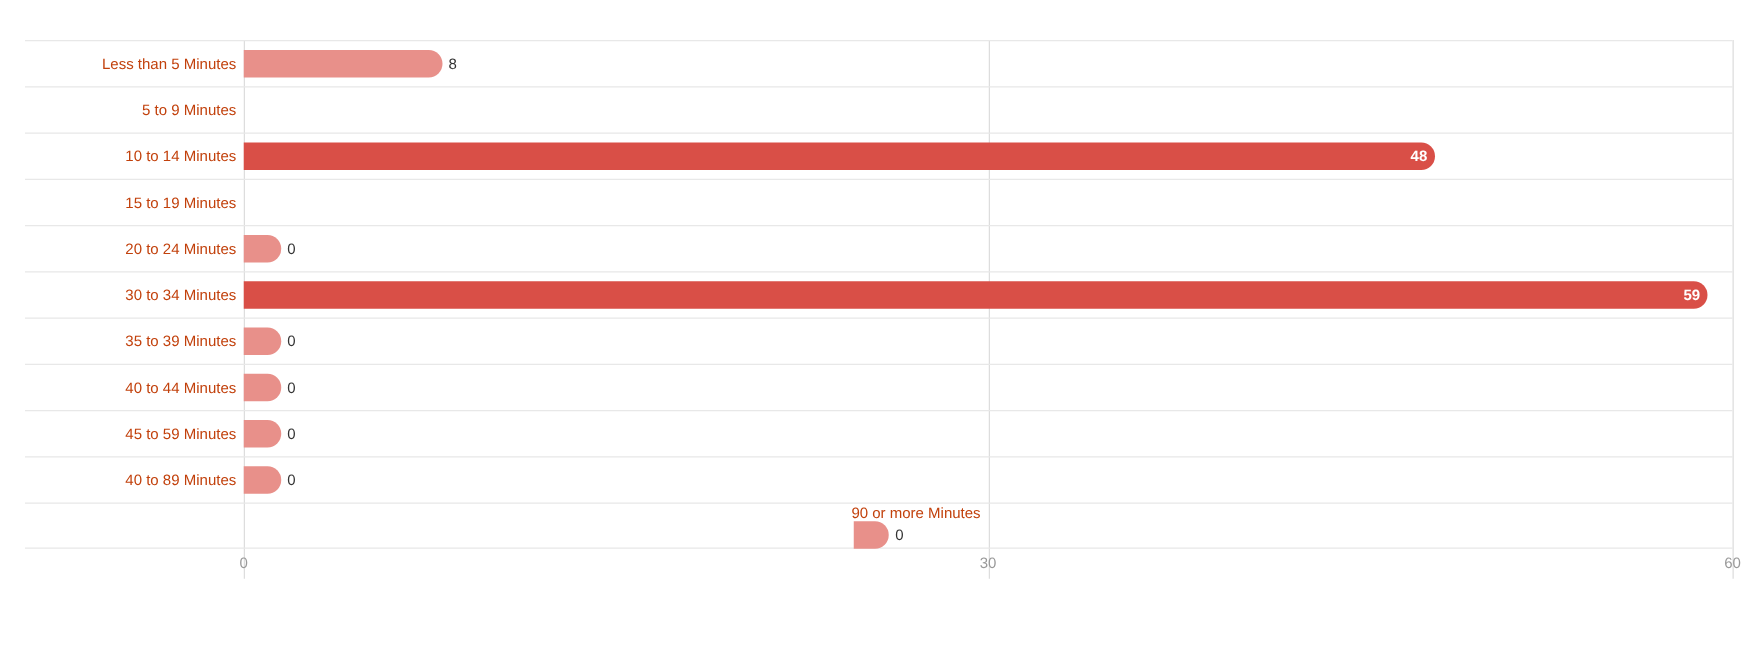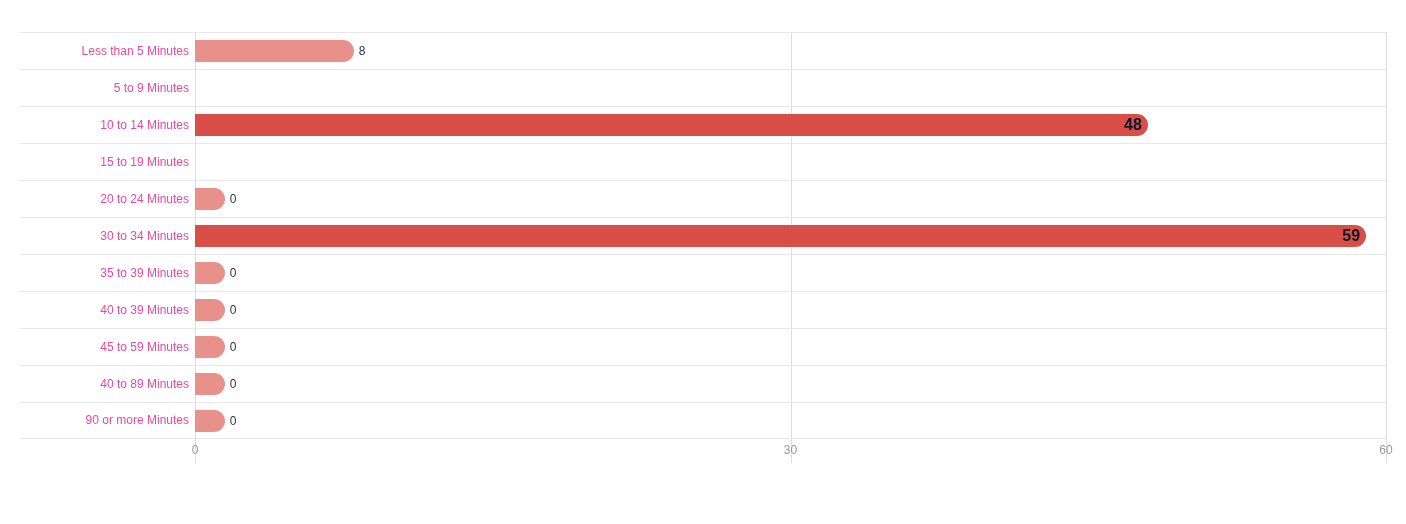--- a/index.html
+++ b/index.html
@@ -39,26 +39,27 @@
     }
     .bar-row {
       display: flex;
       align-items: center;
       height: 37px;
       border-top: 1px solid #e8e8e8;
       position: relative;
     }
     .bar-row:last-child {
       border-bottom: 1px solid #e8e8e8;
+      flex-direction: column;
     }
     .bar-label {
       width: 175px;
       min-width: 175px;
       font-size: 12px;
-      color: #ec4899;
+      color: #c2410c;
       padding-right: 6px;
       text-align: right;
       line-height: 1.2;
     }
     .bar-area {
       flex: 1;
       height: 100%;
       position: relative;
       display: flex;
       align-items: center;
@@ -77,22 +78,22 @@
     .bar.highlight {
       background: #d94f47;
     }
     .bar-value {
       font-size: 12px;
       color: #333;
       margin-left: 5px;
       white-space: nowrap;
     }
     .bar-value-inside {
-      font-size: 16px;
-      color: #0f172a;
+      font-size: 12px;
+      color: #ffffff;
       font-weight: bold;
     }
     
     .grid-lines {
       position: absolute;
       top: 0;
       left: 175px;
       right: 0;
       bottom: 0;
       pointer-events: none;
@@ -173,21 +174,21 @@
           </div>
         </div>
         <div class="bar-row">
           <div class="bar-label">35 to 39 Minutes</div>
           <div class="bar-area">
             <div class="bar" style="width: 2.5%;"></div>
             <span class="bar-value">0</span>
           </div>
         </div>
         <div class="bar-row">
-          <div class="bar-label">40 to 39 Minutes</div>
+          <div class="bar-label">40 to 44 Minutes</div>
           <div class="bar-area">
             <div class="bar" style="width: 2.5%;"></div>
             <span class="bar-value">0</span>
           </div>
         </div>
         <div class="bar-row">
           <div class="bar-label">45 to 59 Minutes</div>
           <div class="bar-area">
             <div class="bar" style="width: 2.5%;"></div>
             <span class="bar-value">0</span>

